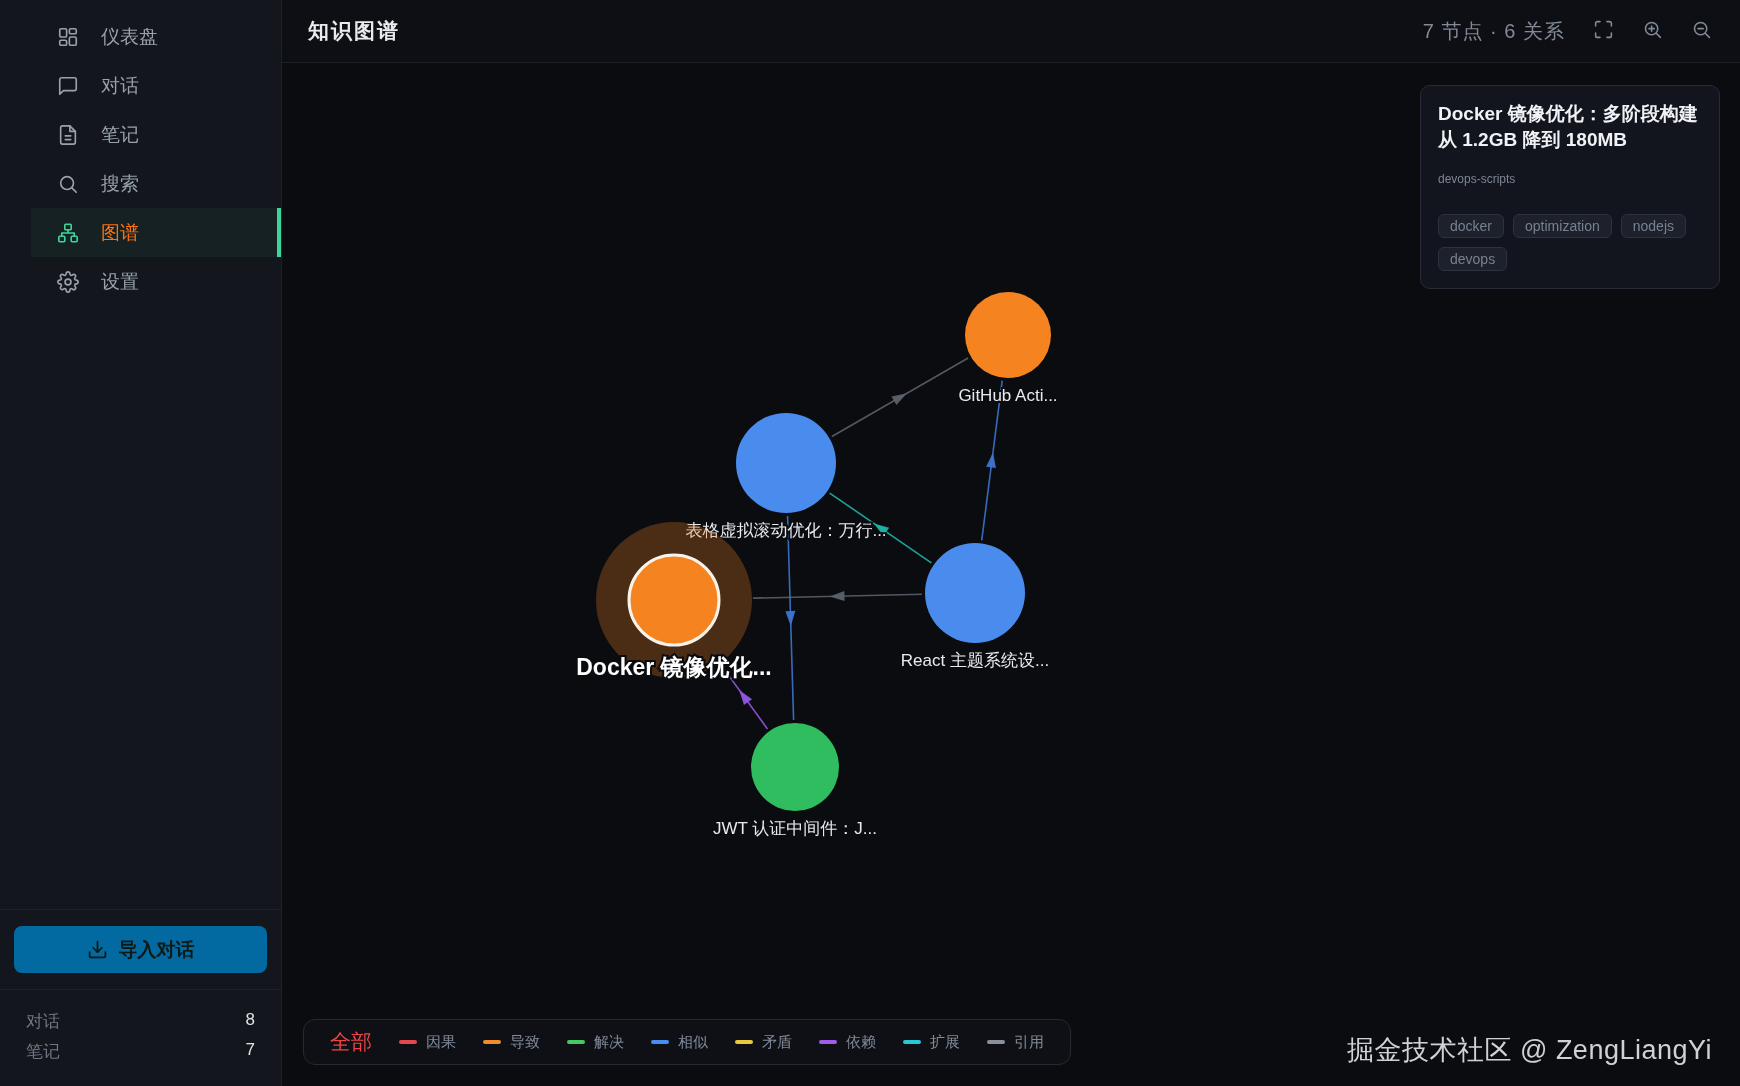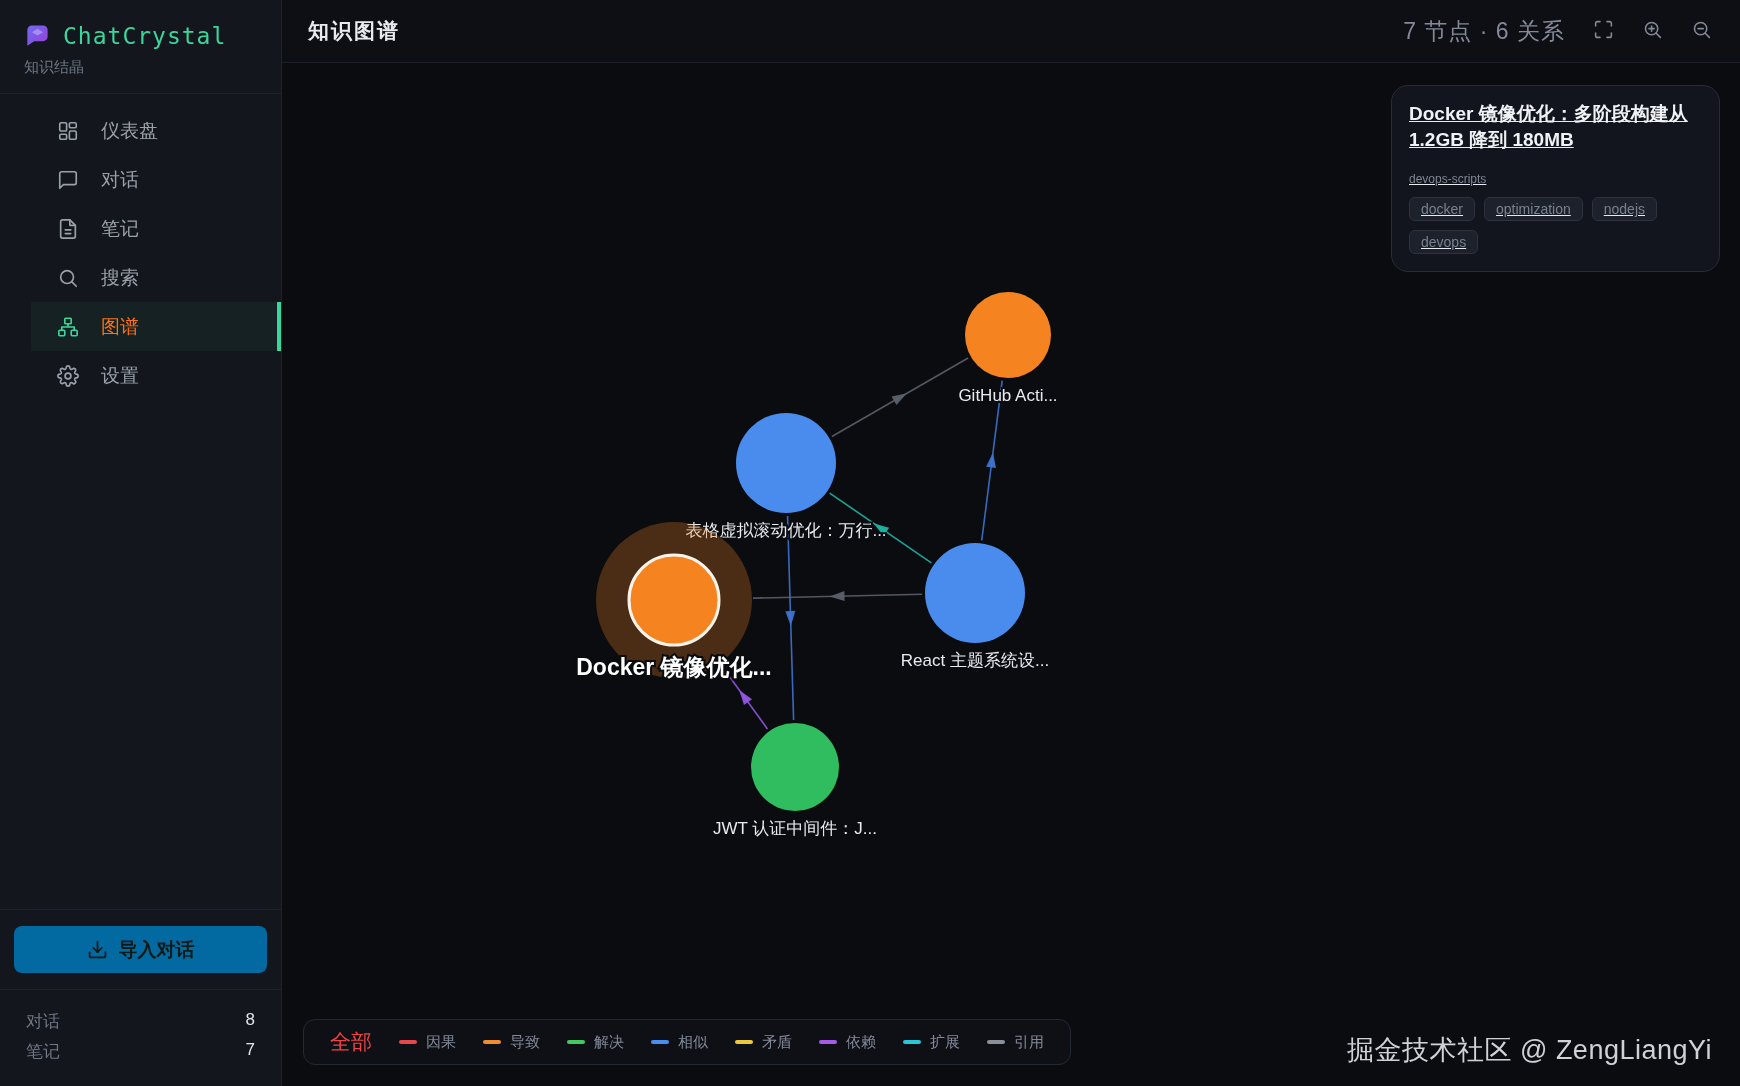--- a/index.html
+++ b/index.html
@@ -50,40 +50,39 @@
   .stat-value { color:#dfe3e8; }
 
   
   .main { flex:1; display:flex; flex-direction:column; height:100%; position:relative; }
   .topbar {
     height:63px; flex-shrink:0; display:flex; align-items:center;
     padding:0 28px 0 26px; border-bottom:1px solid #1b1f27; background:#0d0f14;
   }
   .topbar-title { font-size:21px; font-weight:700; color:#e8eaed; letter-spacing:2px; }
   .topbar-right { margin-left:auto; display:flex; align-items:center; gap:28px; }
-  .topbar-meta { font-size:23px; color:#828a98; letter-spacing:1px; }
+  .topbar-meta { font-size:20px; color:#828a98; letter-spacing:1px; }
   .tool-btn { background:none; border:none; padding:0; cursor:pointer; }
   .tool-btn svg { width:21px; height:21px; stroke:#828a98; fill:none; stroke-width:1.8; stroke-linecap:round; stroke-linejoin:round; }
 
   .canvas { position:relative; flex:1; background:#0a0c10; }
   #graph-svg { position:absolute; inset:0; }
   .node-label { font-size:17px; fill:#e7eaee; text-anchor:middle;
     paint-order:stroke; stroke:#0a0c10; stroke-width:4px; font-family:"Liberation Sans",sans-serif; }
   .node-label.selected { font-size:23px; font-weight:700; fill:#ffffff; }
 
   
   .info-card {
-    position:absolute; top:22px; right:20px; width:329px;
-    background:#12151d; border:1px solid #272c37; border-radius:17px;
+    position:absolute; top:22px; right:20px; width:300px;
+    background:#12151d; border:1px solid #272c37; border-radius:10px;
     padding:15px 17px 17px;
-    text-decoration:underline;
   }
   .info-title { font-size:19px; font-weight:700; color:#f0f2f5; line-height:1.38; }
   .info-sub { margin-top:19px; font-size:12px; color:#7e8694; }
-  .info-tags { margin-top:11px; display:flex; flex-wrap:wrap; gap:9px; }
+  .info-tags { margin-top:28px; display:flex; flex-wrap:wrap; gap:9px; }
   .tag {
     padding:3px 11px; background:#1c212b; border:1px solid #2c323e; border-radius:6px;
     font-size:14px; color:#79818f;
   }
 
   
   .legend {
     position:absolute; left:21px; bottom:21px; height:46px;
     display:flex; align-items:center; gap:27px; padding:0 26px;
     background:rgba(15,18,24,0.85); border:1px solid #242a33; border-radius:12px;
@@ -94,36 +93,20 @@
 
   .watermark {
     position:absolute; right:28px; bottom:18px; font-size:27px; font-weight:500;
     color:#ced1d6; letter-spacing:0.5px;margin-left:28px;
   }
 </style>
 </head>
 <body>
 
 <aside class="sidebar">
-  <div class="logo-block">
-    <div class="logo-row">
-      <svg class="logo-mark ic" viewBox="0 0 24 24">
-        <defs>
-          <linearGradient id="lg" x1="0" y1="0" x2="1" y2="1">
-            <stop offset="0" stop-color="#6d6bf0"></stop>
-              <stop offset="1" stop-color="#9a3fd8"></stop>
-          </linearGradient>
-        </defs>
-        <path d="M3 7a4 4 0 0 1 4-4h10a4 4 0 0 1 4 4v6a4 4 0 0 1-4 4H9l-6 4z" fill="url(#lg)"></path>
-        <path d="M7 9l5-3 5 3-5 3z" fill="#c9b6f5" opacity="0.55"></path>
-      </svg>
-      <span class="logo-text">ChatCrystal</span>
-    </div>
-    <div class="logo-sub">知识结晶</div>
-  </div>
 
   <nav class="nav">
     <div class="nav-item">
       <svg class="nico ic" viewBox="0 0 24 24">
         <rect x="3" y="3" width="7.5" height="9" rx="1.5"></rect>
           <rect x="13.5" y="3" width="7.5" height="5.5" rx="1.5"></rect>
         <rect x="13.5" y="12" width="7.5" height="9" rx="1.5"></rect>
           <rect x="3" y="15.5" width="7.5" height="5.5" rx="1.5"></rect>
       </svg>
       <span>仪表盘</span>

